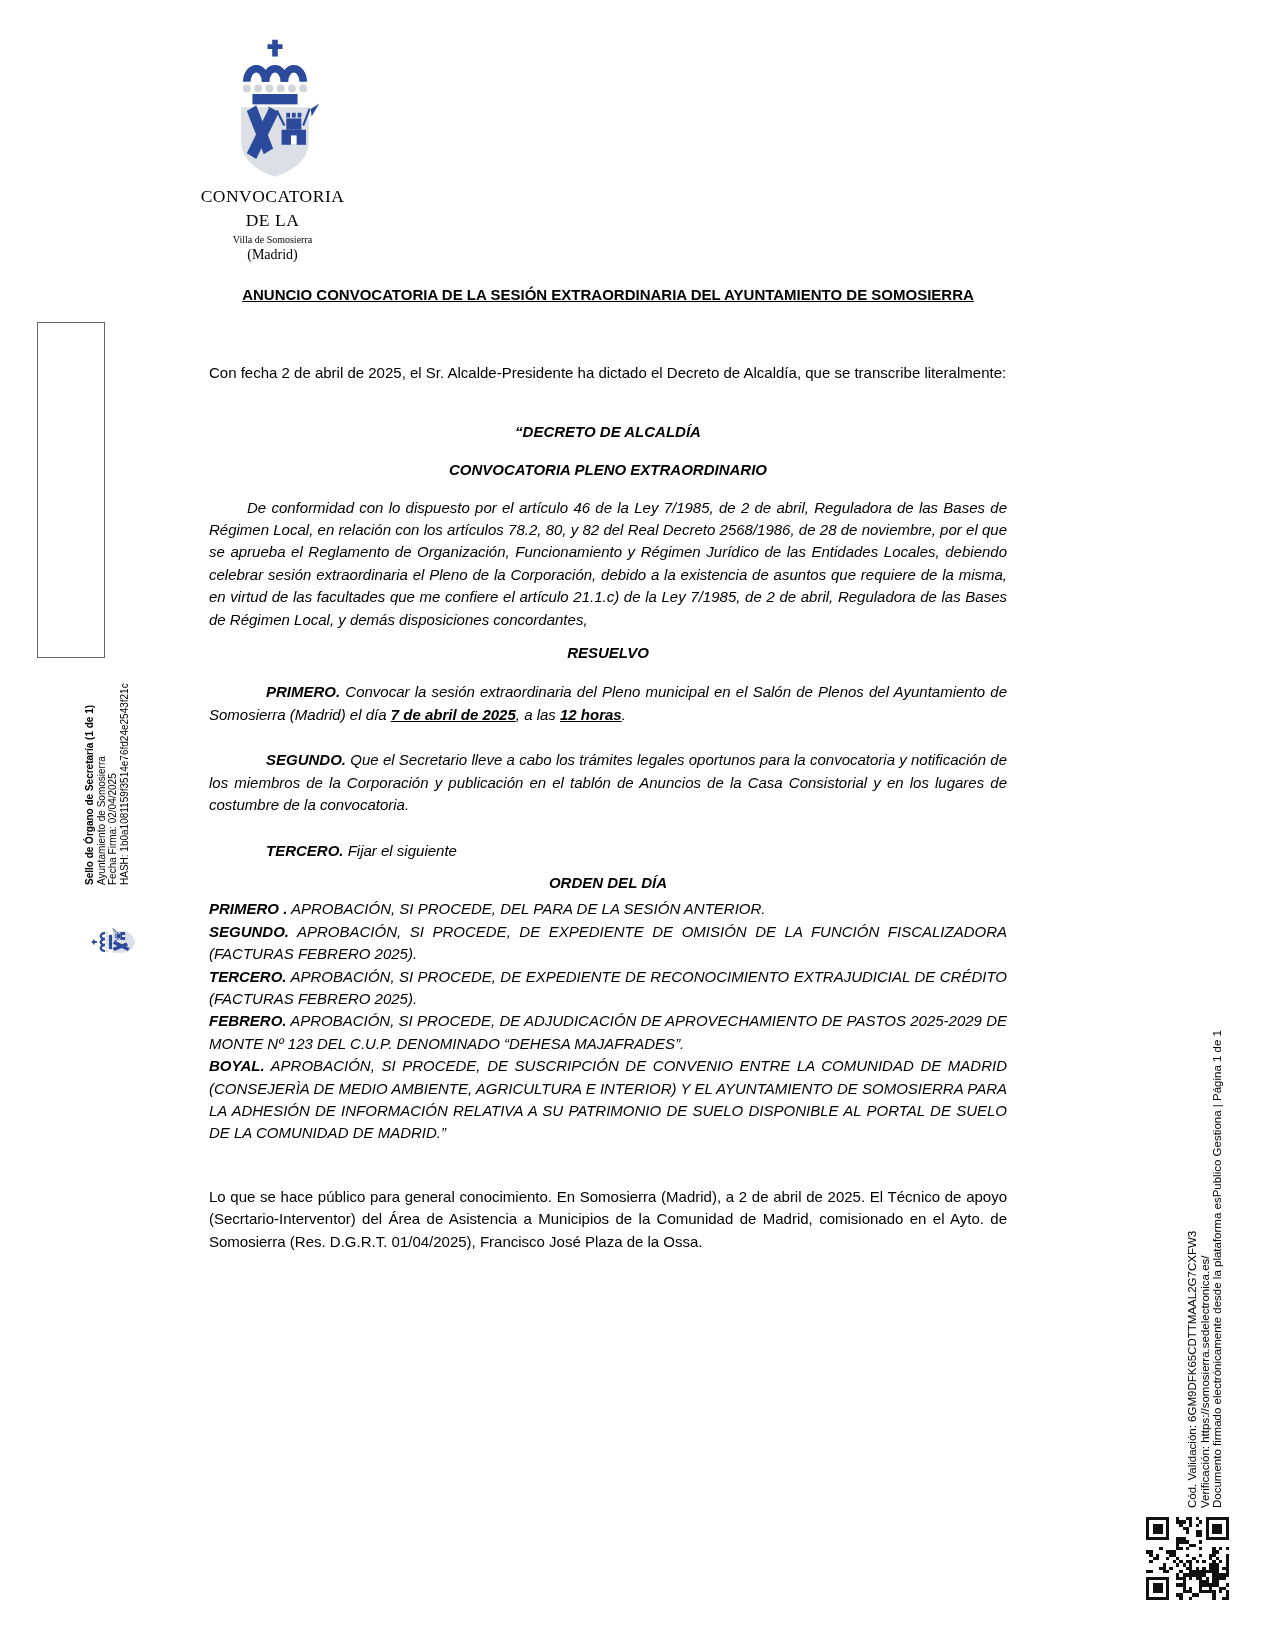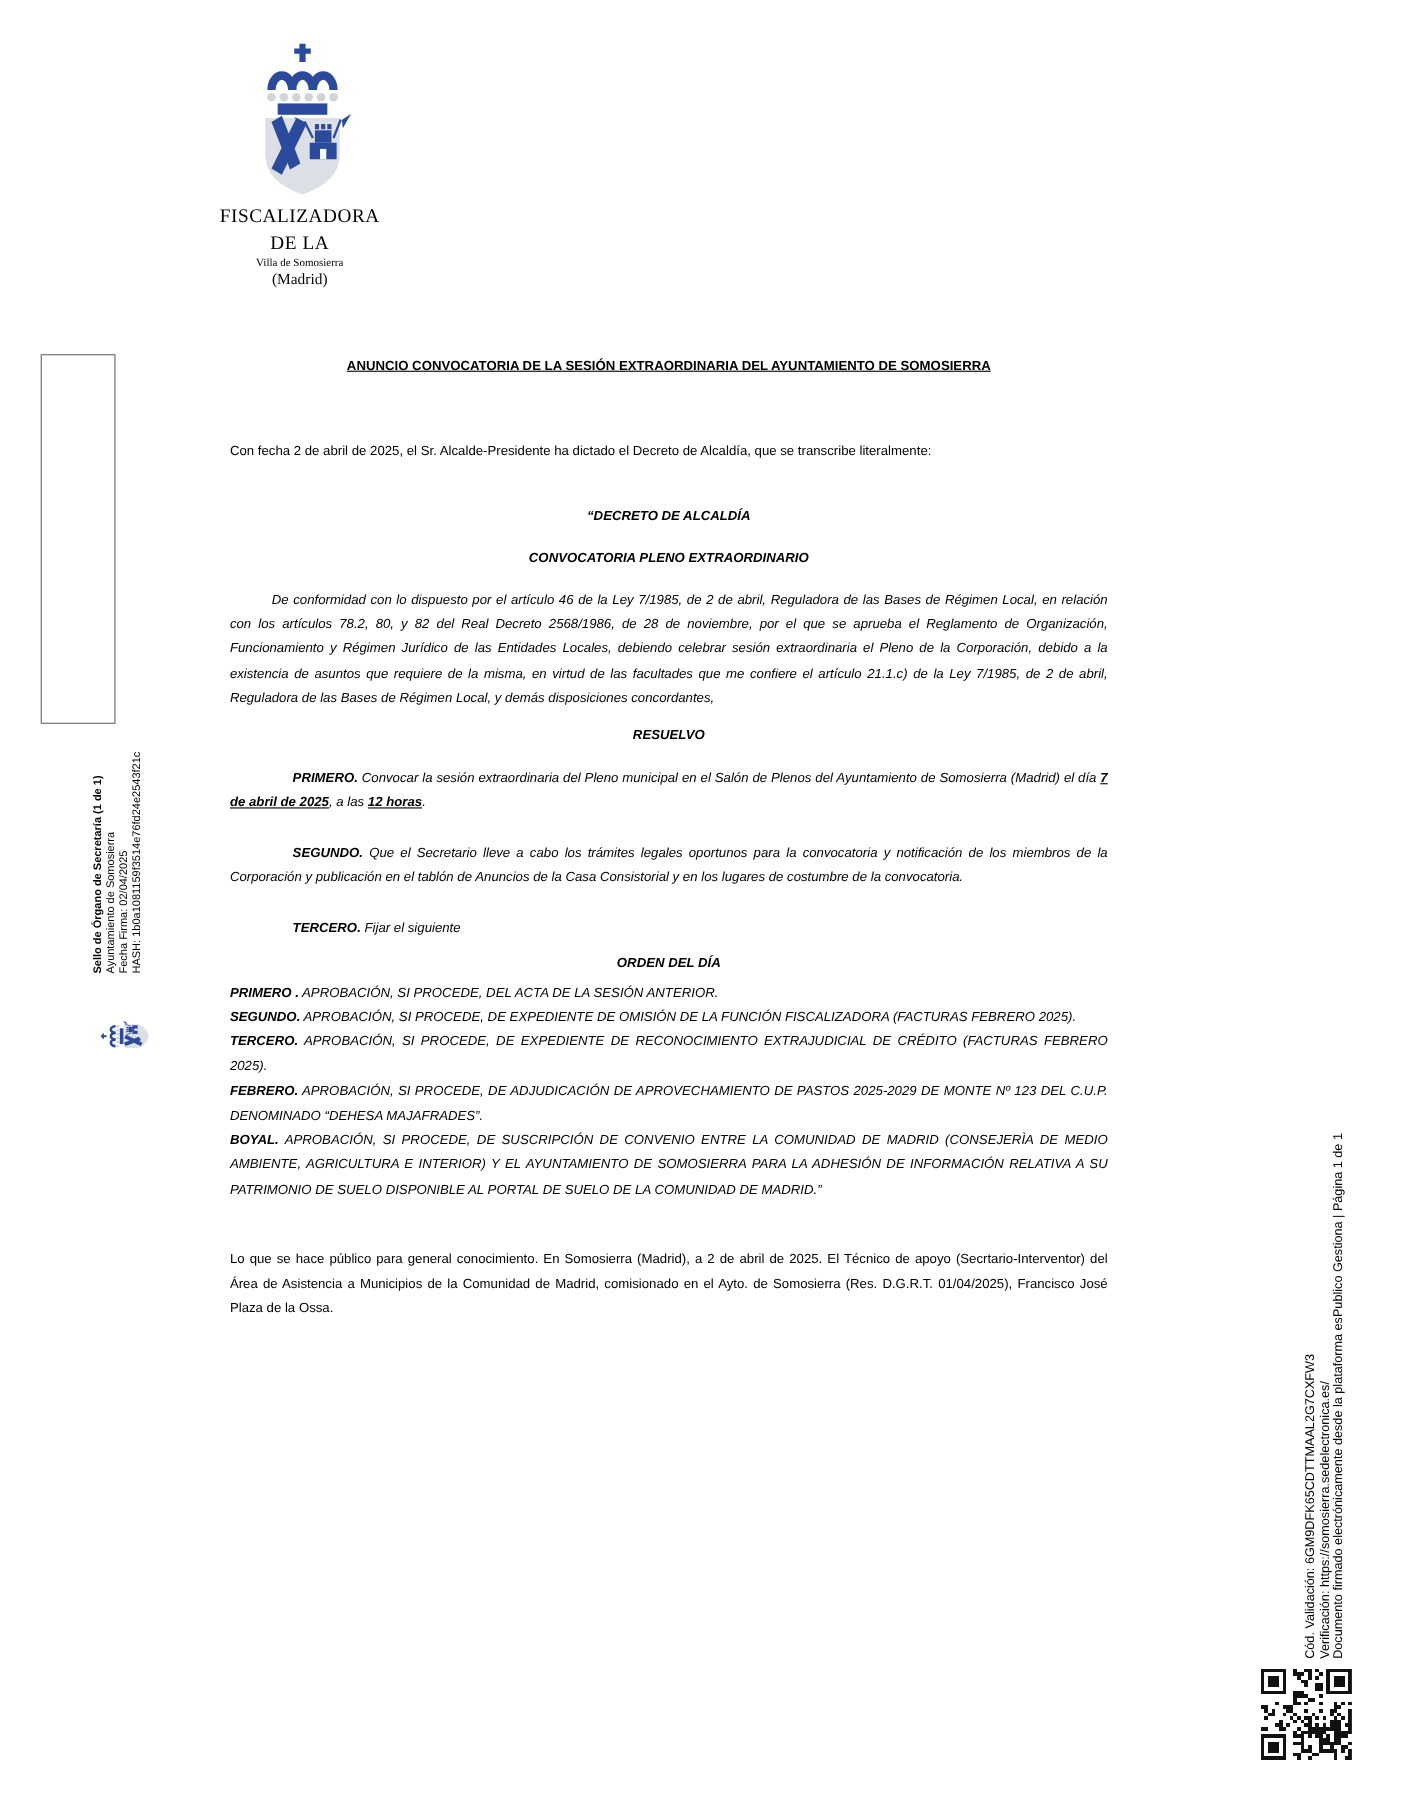--- a/index.html
+++ b/index.html
@@ -13,21 +13,21 @@
   .stamp-logo{position:absolute;left:53px;top:634px;width:30px;height:46px;transform:rotate(-90deg);transform-origin:0 0;}
   
   .coa{position:absolute;left:228px;top:36px;width:94px;height:148px;}
   .header-text{position:absolute;left:180px;top:186px;width:185px;text-align:center;
                font-family:"Liberation Serif",serif;}
   .ht1{font-size:17.5px;letter-spacing:.5px;}
   .ht2{font-size:17.5px;letter-spacing:.5px;margin-top:3px;}
   .ht3{font-size:10px;margin-top:3px;}
   .ht4{font-size:14px;margin-top:2px;}
   
-  .content{position:absolute;left:209px;top:284px;width:798px;font-size:12px;line-height:22.4px;margin-top:37px;}
+  .content{position:absolute;left:209px;top:284px;width:798px;font-size:15px;line-height:22.4px;}
   .content p{margin:0;}
   .title{font-weight:bold;text-align:center;text-decoration:underline;padding:0 14px;}
   .intro{margin-top:56px !important;text-align:justify;}
   .c-head{font-weight:bold;font-style:italic;text-align:center;}
   .d1{margin-top:36px !important;}
   .d2{margin-top:16px !important;}
   .preamble{margin-top:15px !important;text-align:justify;font-style:italic;text-indent:38px;}
   .resuelvo{margin-top:11px !important;}
   .para{ text-align:justify;font-style:italic;text-indent:57px;}
   .p1{margin-top:17px !important;}
@@ -101,21 +101,21 @@
     </div>
     <svg class="stamp-logo" viewBox="0 0 100 150">
       <use href="#coa-symbol"></use>
     </svg>
   </div>
 
   <svg class="coa" viewBox="0 0 100 150">
     <use href="#coa-symbol"></use>
   </svg>
   <div class="header-text">
-    <div class="ht1">FISCALIZADORA</div>
+    <div class="ht1">CONVOCATORIA</div>
     <div class="ht2">DE LA</div>
     <div class="ht3">Villa de Somosierra</div>
     <div class="ht4">(Madrid)</div>
   </div>
 
   <div class="content">
     <p class="title">ANUNCIO CONVOCATORIA DE LA SESIÓN EXTRAORDINARIA DEL AYUNTAMIENTO DE SOMOSIERRA</p>
 
     <p class="intro">Con fecha 2 de abril de 2025, el Sr. Alcalde-Presidente ha dictado el Decreto de Alcaldía, que se transcribe literalmente:</p>
 
@@ -128,21 +128,21 @@
 
     <p class="para p1"><span class="lbl">PRIMERO.</span><span> Convocar la sesión extraordinaria del Pleno municipal en el Salón de Plenos del Ayuntamiento de Somosierra (Madrid) el día </span><span class="bu">7 de abril de 2025</span><span>, a las </span><span class="bu">12 horas</span><span>.</span></p>
 
     <p class="para p2"><span class="lbl">SEGUNDO.</span><span> Que el Secretario lleve a cabo los trámites legales oportunos para la convocatoria y notificación de los miembros de la Corporación y publicación en el tablón de Anuncios de la Casa Consistorial y en los lugares de costumbre de la convocatoria.</span></p>
 
     <p class="para p3"><span class="lbl">TERCERO.</span><span> Fijar el siguiente</span></p>
 
     <p class="c-head orden">ORDEN DEL DÍA</p>
 
     <div class="items">
-      <p class="item"><span class="lbl">PRIMERO .</span><span> APROBACIÓN, SI PROCEDE, DEL ACTA DE LA SESIÓN ANTERIOR.</span></p>
+      <p class="item"><span class="lbl">PRIMERO .</span><span> APROBACIÓN, SI PROCEDE, DEL PARA DE LA SESIÓN ANTERIOR.</span></p>
       <p class="item"><span class="lbl">SEGUNDO.</span><span> APROBACIÓN, SI PROCEDE, DE EXPEDIENTE DE OMISIÓN DE LA FUNCIÓN FISCALIZADORA (FACTURAS FEBRERO 2025).</span></p>
       <p class="item"><span class="lbl">TERCERO.</span><span> APROBACIÓN, SI PROCEDE, DE EXPEDIENTE DE RECONOCIMIENTO EXTRAJUDICIAL DE CRÉDITO (FACTURAS FEBRERO 2025).</span></p>
       <p class="item"><span class="lbl">FEBRERO.</span><span> APROBACIÓN, SI PROCEDE, DE ADJUDICACIÓN DE APROVECHAMIENTO DE PASTOS 2025-2029 DE MONTE Nº 123 DEL C.U.P. DENOMINADO “DEHESA MAJAFRADES”.</span></p>
       <p class="item"><span class="lbl">BOYAL.</span><span> APROBACIÓN, SI PROCEDE, DE SUSCRIPCIÓN DE CONVENIO ENTRE LA COMUNIDAD DE MADRID (CONSEJERÌA DE MEDIO AMBIENTE, AGRICULTURA E INTERIOR) Y EL AYUNTAMIENTO DE SOMOSIERRA PARA LA ADHESIÓN DE INFORMACIÓN RELATIVA A SU PATRIMONIO DE SUELO DISPONIBLE AL PORTAL DE SUELO DE LA COMUNIDAD DE MADRID.”</span></p>
     </div>
 
     <p class="closing">Lo que se hace público para general conocimiento. En Somosierra (Madrid), a 2 de abril de 2025. El Técnico de apoyo (Secrtario-Interventor) del Área de Asistencia a Municipios de la Comunidad de Madrid, comisionado en el Ayto. de Somosierra (Res. D.G.R.T. 01/04/2025), Francisco José Plaza de la Ossa.</p>
   </div>
 
   <div class="side-right">

